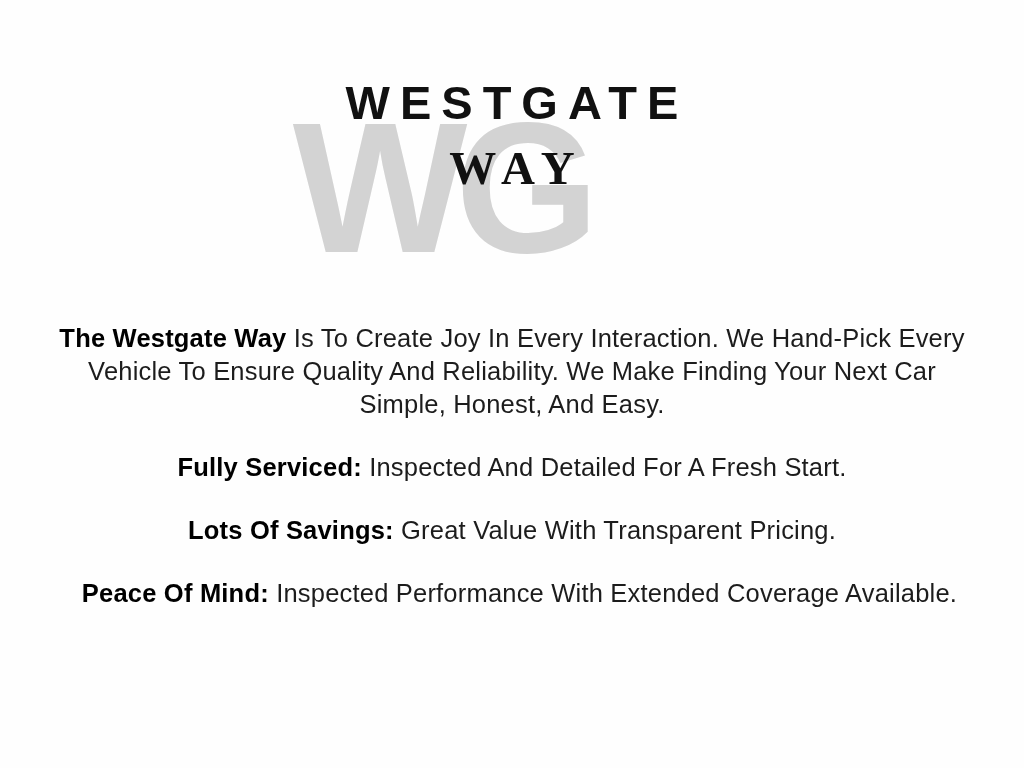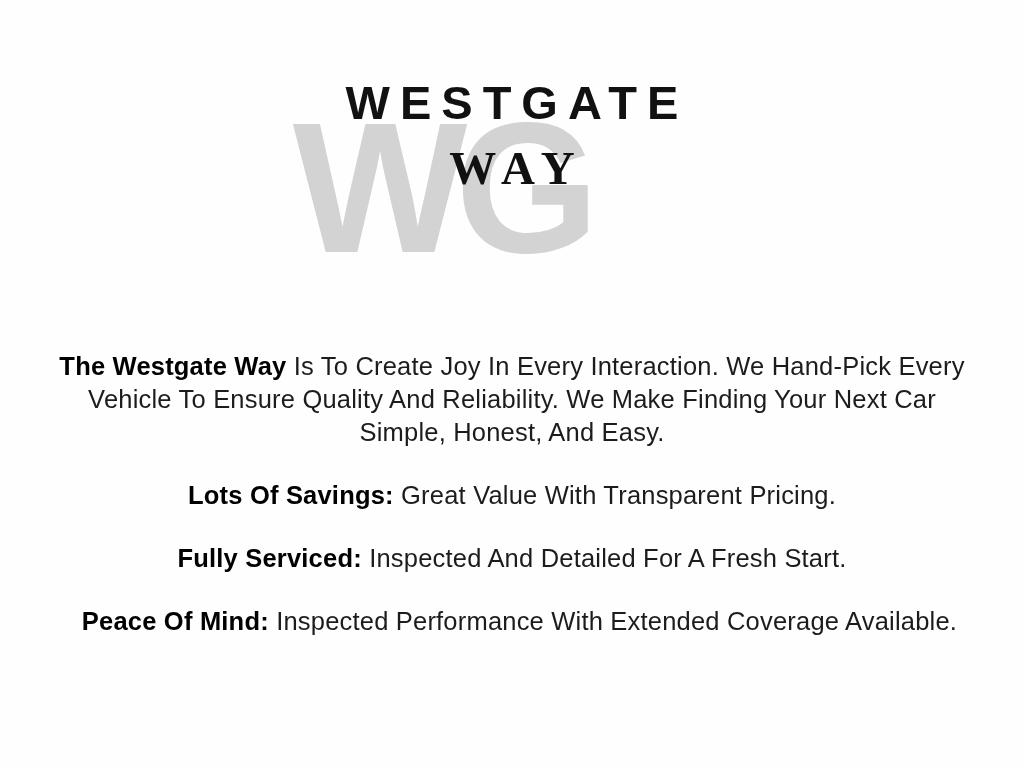--- a/index.html
+++ b/index.html
@@ -90,21 +90,20 @@
     font-family: "Liberation Sans", sans-serif;
     font-size: 25.5px;
     line-height: 33px;
     letter-spacing: 0.2px;
     color: #1c1c1c;
     margin: 0 auto;
   }
 
   .para.intro {
     width: 920px;
-    margin-top: 28px;
   }
 
   .para.spaced {
     margin-top: 30px;
   }
 
   .para.wide {
     width: 975px;
   }
 
@@ -123,20 +122,20 @@
     <div class="logo-text">
       <div class="logo-line1">WESTGATE</div>
       <div class="logo-line2">WAY</div>
     </div>
   </div>
 
   <div class="copy">
 
     <p class="para intro"><span class="bold">The Westgate Way</span><span> Is To Create Joy In Every Interaction. We Hand-Pick Every Vehicle To Ensure Quality And Reliability. We Make Finding Your Next Car Simple, Honest, And Easy.</span></p>
 
+    <p class="para spaced"><span class="bold">Fully Serviced:</span><span> Inspected And Detailed For A Fresh Start.</span></p>
+
     <p class="para spaced"><span class="bold">Lots Of Savings:</span><span> Great Value With Transparent Pricing.</span></p>
-
-    <p class="para spaced"><span class="bold">Fully Serviced:</span><span> Inspected And Detailed For A Fresh Start.</span></p>
 
     <p class="para spaced wide"><span class="bold">Peace Of Mind:</span><span> Inspected Performance With Extended Coverage Available.</span></p>
 
   </div>
 </div>
 
 </body></html>

